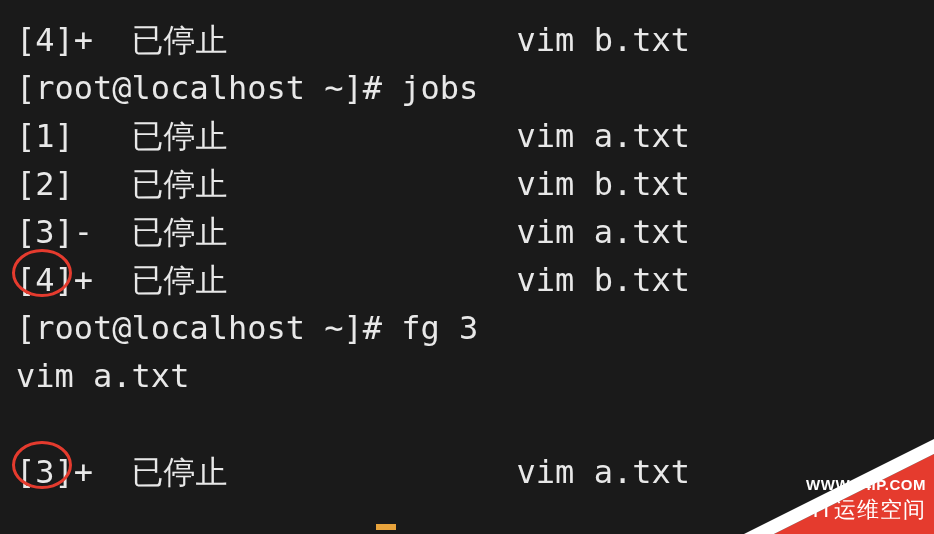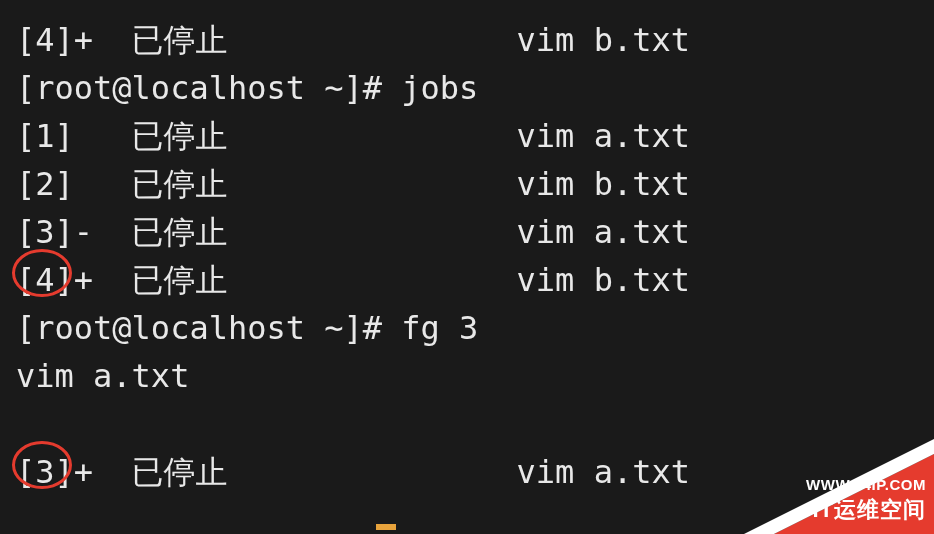--- a/index.html
+++ b/index.html
@@ -29,21 +29,21 @@
     font-family:"Arial","Helvetica",sans-serif;
     pointer-events:none;
   }
   .corner svg{position:absolute;inset:0}
   .corner .url{
     position:absolute;right:18px;bottom:48px;
     font-size:15px;font-weight:600;letter-spacing:0.5px;
   }
   .corner .brand{
     position:absolute;right:18px;bottom:18px;
-    font-size:22px;font-weight:700;letter-spacing:1px;
+    font-size:22px;font-weight:400;letter-spacing:1px;
   }
   .cursor{
     position:absolute;width:20px;height:6px;
     background:#e8a33c;
   }
 </style>
 </head>
 <body>
 
 <div class="term" id="term"><span class="row">[4]+  已停止               vim b.txt</span><span class="row">[root@localhost ~]# jobs</span><span class="row">[1]   已停止               vim a.txt</span><span class="row">[2]   已停止               vim b.txt</span><span class="row">[3]-  已停止               vim a.txt</span><span class="row">[4]+  已停止               vim b.txt</span><span class="row">[root@localhost ~]# fg 3</span><span class="row">vim a.txt</span><span class="row">&nbsp;</span><span class="row">[3]+  已停止               vim a.txt</span></div>

